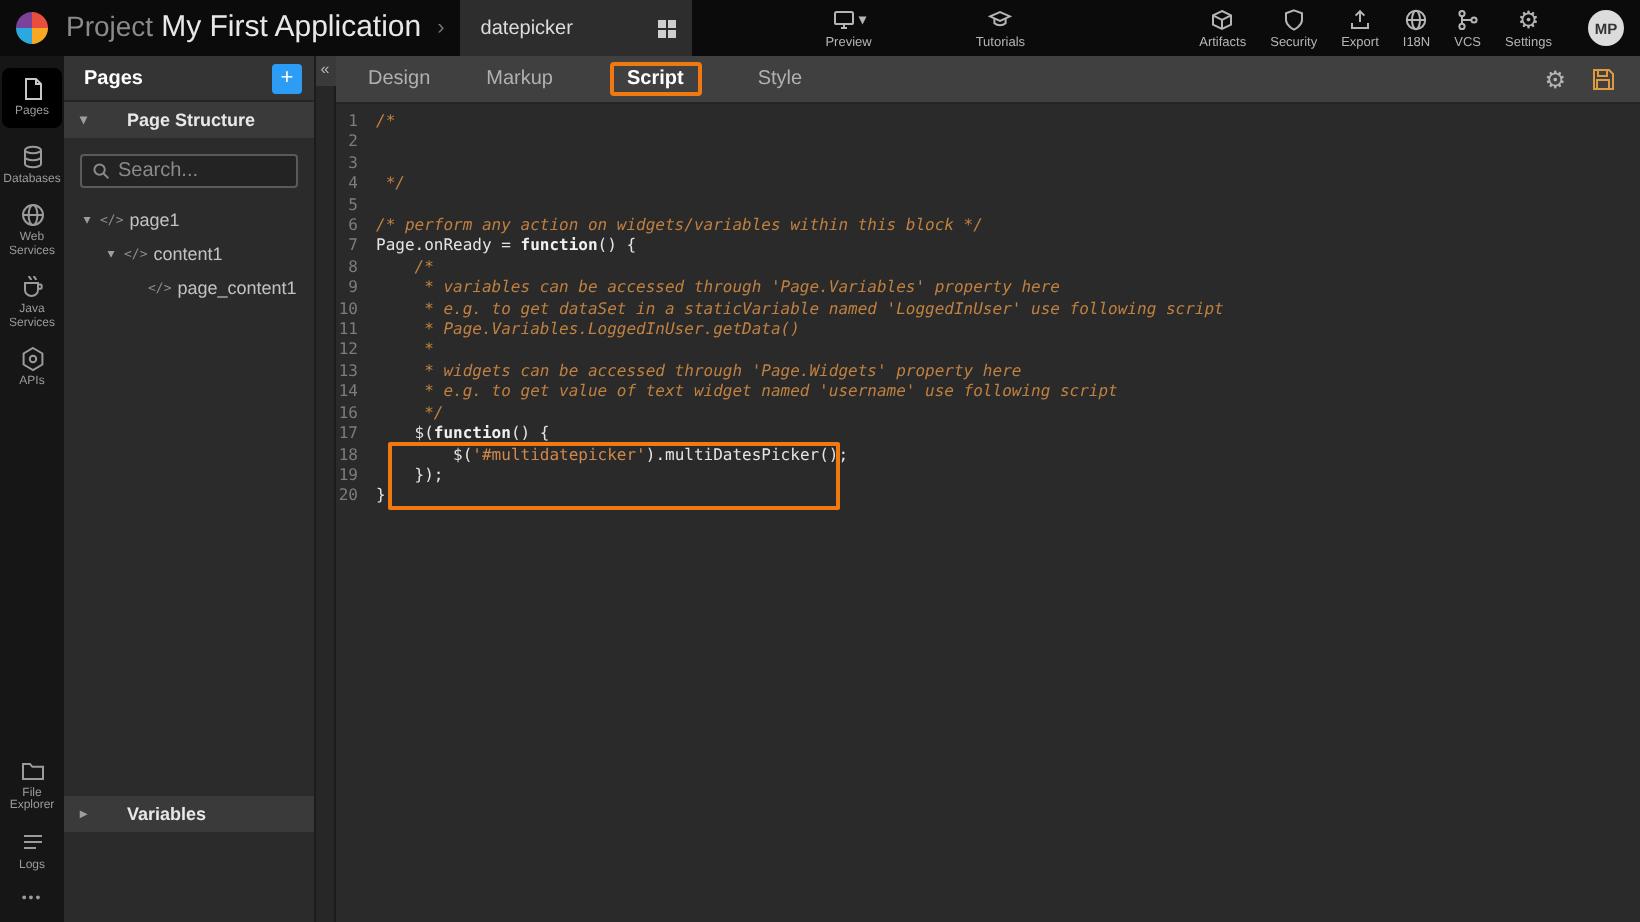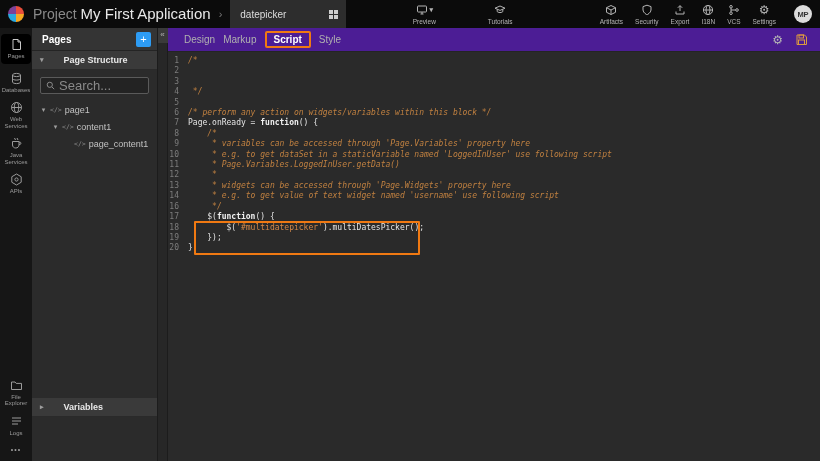--- a/index.html
+++ b/index.html
@@ -45,37 +45,37 @@
   .phead{height:23px;background:#343434;display:flex;align-items:center;padding:0 6px 0 10px;border-bottom:1px solid #242424;}
   .ptitle{color:#fff;font-size:10px;font-weight:bold;}
   .addbtn{margin-left:auto;width:15px;height:15px;background:#2d9cf4;color:#fff;border-radius:2px;
           font-size:11px;line-height:14px;text-align:center;cursor:pointer;}
   .shead{height:19px;background:#3a3a3a;display:flex;align-items:center;gap:20px;padding:0 8px;
          color:#e8e8e8;font-size:9px;font-weight:bold;border-bottom:1px solid #2a2a2a;cursor:pointer;}
   .scaret{color:#9e9e9e;font-size:7px;}
   .search{margin:7px 8px 5px;height:17px;border:1px solid #5a5a5a;border-radius:2px;background:#232323;
           display:flex;align-items:center;padding:0 5px;gap:4px;}
   .search input{flex:1;min-width:0;background:transparent;border:none;outline:none;color:#ccc;
-                font-size:13px;font-family:"Liberation Sans",sans-serif;}
+                font-size:10px;font-family:"Liberation Sans",sans-serif;}
   .search input::placeholder{color:#8a8a8a;}
   .tree{flex:1;padding-top:2px;}
   .titem{height:17px;display:flex;align-items:center;gap:3px;color:#c2c2c2;font-size:9px;cursor:pointer;}
   .tcaret{width:7px;font-size:7px;color:#9e9e9e;text-align:center;}
   .ticon{font-size:6.5px;color:#8f8f8f;font-family:"DejaVu Sans Mono",monospace;}
   .pbottom{height:44px;}
 
   
   .strip{width:10px;background:#272727;display:flex;flex-direction:column;align-items:center;
          border-right:1px solid #1c1c1c;flex:0 0 10px;}
   .collapse{width:10px;height:15px;background:#3a3a3a;color:#b5b5b5;font-size:8px;line-height:14px;
             text-align:center;cursor:pointer;}
 
   
   .editor{flex:1;display:flex;flex-direction:column;min-width:0;}
-  .tabbar{height:24px;background:#4c1d95;display:flex;align-items:center;gap:8px;padding-left:16px;
+  .tabbar{height:24px;background:#404040;display:flex;align-items:center;gap:28px;padding-left:16px;
           border-bottom:1px solid #242424;}
   .tab{color:#b0b0b0;font-size:10px;cursor:pointer;}
   .tab.active{color:#fff;font-weight:bold;border:2px solid #f07912;border-radius:2px;padding:1px 7px;}
   .tbright{margin-left:auto;display:flex;align-items:center;gap:12px;padding-right:12px;}
   .codewrap{flex:1;background:#2a2a2a;position:relative;overflow:hidden;
             font-family:"DejaVu Sans Mono",monospace;font-size:8px;line-height:10.4px;padding-top:4px;}
   .cl{display:flex;}
   .ln{flex:0 0 20px;width:20px;text-align:right;padding-right:9px;color:#7d7d7d;user-select:none;}
   .lt{white-space:pre;}
   .cm{color:#c08040;font-style:italic;}

